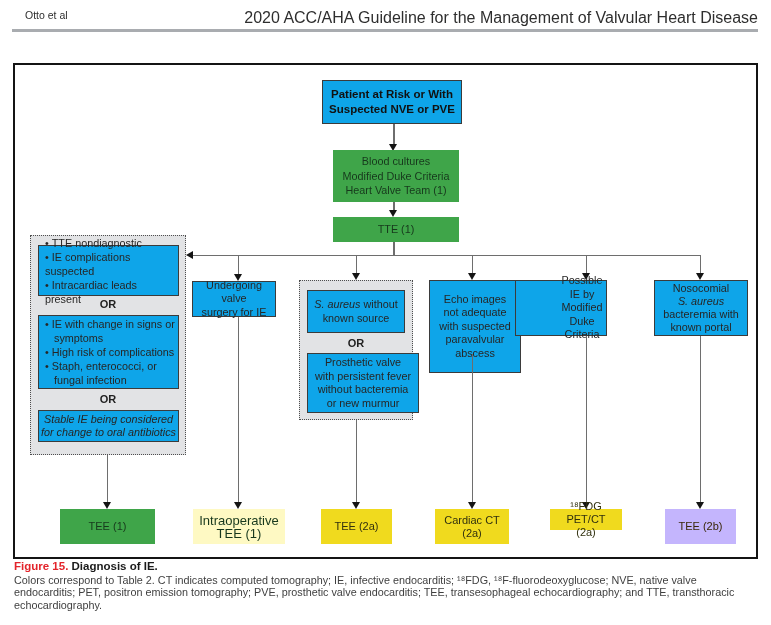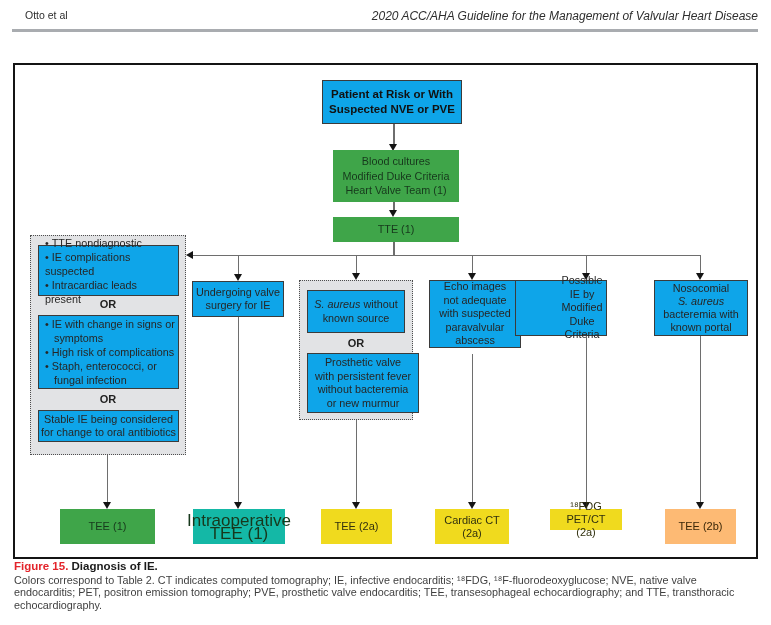--- a/index.html
+++ b/index.html
@@ -1,21 +1,21 @@
 <!DOCTYPE html>
 <html><head>
 <meta charset="utf-8">
 <style>
   html,body{margin:0;padding:0;background:#fff;}
   body{width:771px;height:625px;position:relative;overflow:hidden;
        font-family:"Liberation Sans",sans-serif;-webkit-font-smoothing:antialiased;}
   .abs{position:absolute;}
   
   .hdr-left{left:25px;top:9px;font-size:10.5px;color:#2e2e2e;}
-  .hdr-right{right:13px;top:9px;font-size:12px;color:#2e2e2e;font-style:italic;}
+  .hdr-right{right:13px;top:9px;font-size:16px;color:#2e2e2e;}
   .hdr-rule{left:12px;top:29px;width:746px;height:3px;background:#a9acb0;}
   
   .fig{left:13px;top:63px;width:741px;height:492px;border:2px solid #141414;background:#fff;}
   
   .node{position:absolute;display:flex;align-items:center;justify-content:center;
         text-align:center;white-space:pre-line;font-size:10.8px;line-height:13.5px;color:#262626;
         box-sizing:border-box;}
   .white{background:#0ea5e9;border:1.2px solid #3b3b3b;}
   .bold{font-weight:bold;}
   .green{color:#17381c;}
@@ -78,36 +78,36 @@
   <div class="node white leftalign" style="left:23px;top:180px;width:141px;height:51px;line-height:14px;">•&nbsp;TTE nondiagnostic
 •&nbsp;IE complications suspected
 •&nbsp;Intracardiac leads present</div>
   <div class="or" style="left:23px;top:233px;">OR</div>
   <div class="node white leftalign" style="left:23px;top:250px;width:141px;height:74px;line-height:14px;">•&nbsp;IE with change in signs or
 &nbsp;&nbsp;&nbsp;symptoms
 •&nbsp;High risk of complications
 •&nbsp;Staph, enterococci, or
 &nbsp;&nbsp;&nbsp;fungal infection</div>
   <div class="or" style="left:23px;top:328px;">OR</div>
-  <div class="node white" style="left:23px;top:345px;width:141px;height:32px;">Stable IE being considered
+  <div class="node white" style="left:23px;top:345px;width:141px;height:32px;font-style:italic;">Stable IE being considered
 for change to oral antibiotics</div>
 
-  <div class="node white" style="left:177px;top:216px;width:92px;height:36px;">Undergoing valve
+  <div class="node white" style="left:177px;top:216px;width:84px;height:36px;">Undergoing valve
 surgery for IE</div>
 
   <div class="dashedbox" style="left:284px;top:215px;width:114px;height:140px;"></div>
   <div class="node white" style="left:292px;top:225px;width:98px;height:43px;"><span><span class="ital">S. aureus</span><span> without
 known source</span></span></div>
   <div class="or" style="left:271px;top:272px;">OR</div>
   <div class="node white" style="left:292px;top:288px;width:112px;height:60px;">Prosthetic valve
 with persistent fever
 without bacteremia
 or new murmur</div>
 
-  <div class="node white" style="left:414px;top:215px;width:92px;height:68px;">Echo images
+  <div class="node white" style="left:414px;top:215px;width:92px;height:93px;">Echo images
 not adequate
 with suspected
 paravalvular
 abscess</div>
 
   <div class="node white" style="left:500px;top:215px;width:92px;height:56px;padding-left:42px;">Possible IE by
 Modified Duke
 Criteria</div>
 
   <div class="node white" style="left:639px;top:215px;width:94px;height:56px;line-height:12.8px;"><span><span>Nosocomial
@@ -122,24 +122,24 @@
   <div class="vline" style="left:340.5px;top:355px;height:82px;"></div>
   <div class="adown" style="left:336.5px;top:437px;"></div>
   <div class="vline" style="left:456.5px;top:289px;height:148px;"></div>
   <div class="adown" style="left:452.5px;top:437px;"></div>
   <div class="vline" style="left:570.5px;top:271px;height:166px;"></div>
   <div class="adown" style="left:566.5px;top:437px;"></div>
   <div class="vline" style="left:684.5px;top:271px;height:166px;"></div>
   <div class="adown" style="left:680.5px;top:437px;"></div>
 
   <div class="node green" style="left:45px;top:444px;width:95px;height:35px;background:#3fa549;font-size:11px;">TEE (1)</div>
-  <div class="node green" style="left:178px;top:444px;width:92px;height:35px;background:#14b8a6;font-size:17px;line-height:13px;">Intraoperative
+  <div class="node green" style="left:178px;top:444px;width:92px;height:35px;background:#fef9c3;font-size:13px;line-height:13px;">Intraoperative
 TEE (1)</div>
   <div class="node ylw" style="left:306px;top:444px;width:71px;height:35px;background:#f0da1e;font-size:11px;">TEE (2a)</div>
   <div class="node ylw" style="left:420px;top:444px;width:74px;height:35px;background:#f0da1e;font-size:11px;line-height:13px;">Cardiac CT
 (2a)</div>
   <div class="node ylw" style="left:535px;top:444px;width:72px;height:21px;background:#f0da1e;font-size:11px;line-height:13px;">¹⁸FDG PET/CT
 (2a)</div>
-  <div class="node org" style="left:650px;top:444px;width:71px;height:35px;background:#fdba74;font-size:11px;">TEE (2b)</div>
+  <div class="node org" style="left:650px;top:444px;width:71px;height:35px;background:#c4b5fd;font-size:11px;">TEE (2b)</div>
 </div>
 
 <div class="abs cap-head"><span class="cap-label">Figure 15.</span><span> Diagnosis of IE.</span></div>
 <div class="abs cap-body">Colors correspond to Table 2. CT indicates computed tomography; IE, infective endocarditis; ¹⁸FDG, ¹⁸F-fluorodeoxyglucose; NVE, native valve endocarditis; PET, positron emission tomography; PVE, prosthetic valve endocarditis; TEE, transesophageal echocardiography; and TTE, transthoracic echocardiography.</div>
 
 </body></html>

